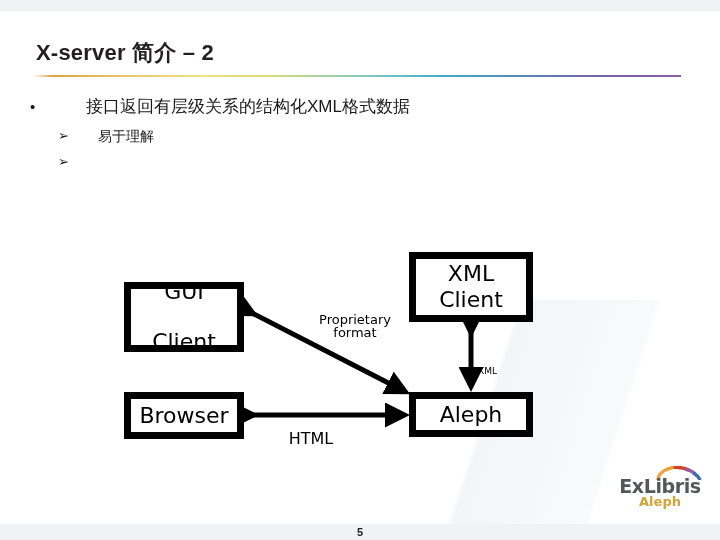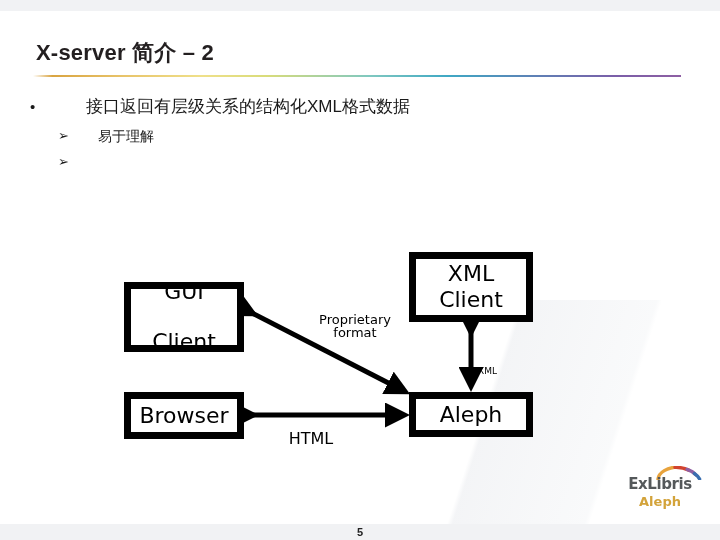--- a/index.html
+++ b/index.html
@@ -183,21 +183,21 @@
     top: 466px;
     width: 92px;
     height: 44px;
   }
   .logo .arc { position: absolute; left: 42px; top: 0px; }
   .logo .wordmark {
     position: absolute;
     left: 0px; top: 9px;
     width: 92px;
     text-align: center;
-    font-size: 15px;
+    font-size: 19px;
     font-weight: bold;
     color: #54585a;
     letter-spacing: -0.4px;
     font-family: "DejaVu Sans", sans-serif;
   }
   .logo .subword {
     position: absolute;
     left: 0px; top: 28px;
     width: 92px;
     text-align: center;

